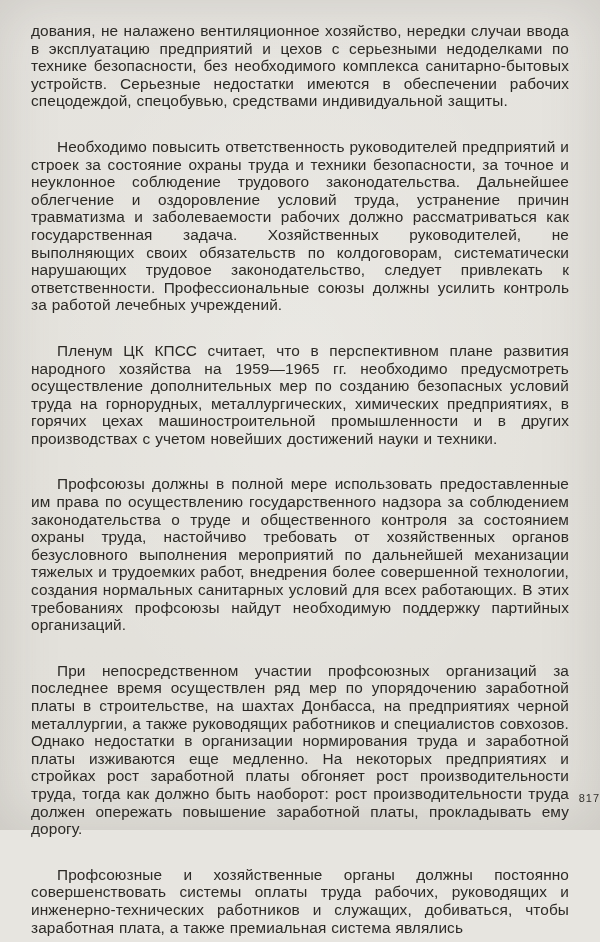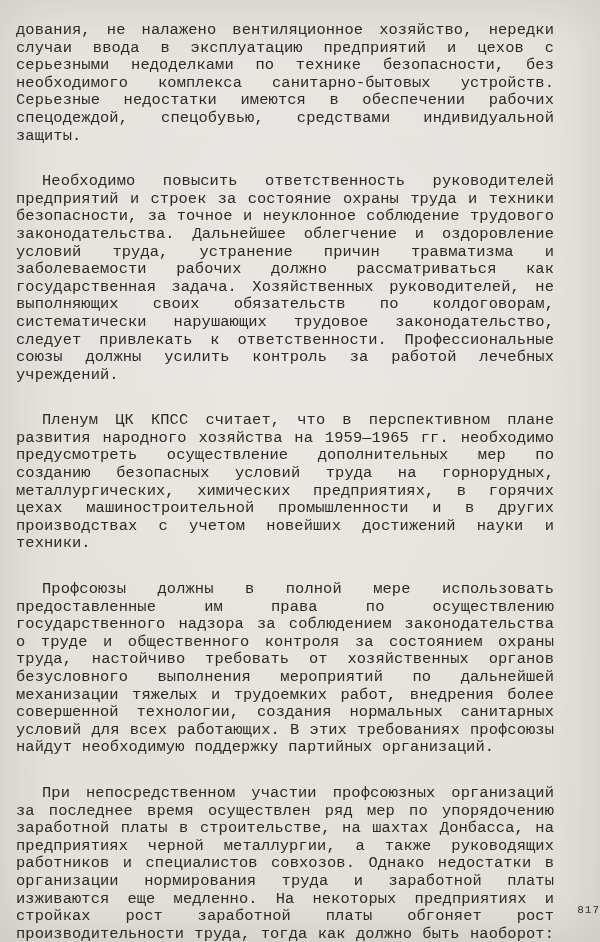--- a/index.html
+++ b/index.html
@@ -9,27 +9,27 @@
   body {
     width: 600px;
     height: 942px;
     background: #e7e5e0;
     overflow: hidden;
   }
   .scan-page {
     position: relative;
     box-sizing: border-box;
     width: 600px;
-    height: 942px;
-    padding: 22px 30px 0 16px;
+    height: 830px;
+    padding: 22px 30px 0 31px;
     background:
       radial-gradient(ellipse at 50% 45%, rgba(255,255,255,0.20) 0%, rgba(255,255,255,0) 60%),
       linear-gradient(180deg, #e6e4df 0%, #e4e2dc 55%, #e2e0da 100%);
     box-shadow: inset 0 0 60px rgba(90,85,75,0.18);
-    font-family: Liberation Mono, monospace;
+    font-family: Liberation Sans, sans-serif;
     color: #2c2a26;
   }
   .text-block {
     width: 538px;
   }
   .para {
     margin: 0;
     padding: 0;
     text-align: justify;
     font-size: 15.4px;
@@ -57,15 +57,16 @@
 </head>
 <body>
 
 <div class="scan-page">
   <div class="text-block">
     <p class="para">дования, не налажено вентиляционное хозяйство, нередки случаи ввода в эксплуатацию предприятий и цехов с серьезными недоделками по технике безопасности, без необходимого комплекса санитарно-бытовых устройств. Серьезные недостатки имеются в обеспечении рабочих спецодеждой, спецобувью, средствами индивидуальной защиты.</p>
     <p class="para indent">Необходимо повысить ответственность руководителей предприятий и строек за состояние охраны труда и техники безопасности, за точное и неуклонное соблюдение трудового законодательства. Дальнейшее облегчение и оздоровление условий труда, устранение причин травматизма и заболеваемости рабочих должно рассматриваться как государственная задача. Хозяйственных руководителей, не выполняющих своих обязательств по колдоговорам, систематически нарушающих трудовое законодательство, следует привлекать к ответственности. Профессиональные союзы должны усилить контроль за работой лечебных учреждений.</p>
     <p class="para indent">Пленум ЦК КПСС считает, что в перспективном плане развития народного хозяйства на 1959—1965 гг. необходимо предусмотреть осуществление дополнительных мер по созданию безопасных условий труда на горнорудных, металлургических, химических предприятиях, в горячих цехах машиностроительной промышленности и в других производствах с учетом новейших достижений науки и техники.</p>
     <p class="para indent">Профсоюзы должны в полной мере использовать предоставленные им права по осуществлению государственного надзора за соблюдением законодательства о труде и общественного контроля за состоянием охраны труда, настойчиво требовать от хозяйственных органов безусловного выполнения мероприятий по дальнейшей механизации тяжелых и трудоемких работ, внедрения более совершенной технологии, создания нормальных санитарных условий для всех работающих. В этих требованиях профсоюзы найдут необходимую поддержку партийных организаций.</p>
     <p class="para indent">При непосредственном участии профсоюзных организаций за последнее время осуществлен ряд мер по упорядочению заработной платы в строительстве, на шахтах Донбасса, на предприятиях черной металлургии, а также руководящих работников и специалистов совхозов. Однако недостатки в организации нормирования труда и заработной платы изживаются еще медленно. На некоторых предприятиях и стройках рост заработной платы обгоняет рост производительности труда, тогда как должно быть наоборот: рост производительности труда должен опережать повышение заработной платы, прокладывать ему дорогу.</p>
+    <p class="para indent">Профсоюзные и хозяйственные органы должны постоянно совершенствовать системы оплаты труда рабочих, руководящих и инженерно-технических работников и служащих, добиваться, чтобы заработная плата, а также премиальная система являлись</p>
   </div>
   <div class="page-number">817</div>
 </div>
 
 </body></html>

